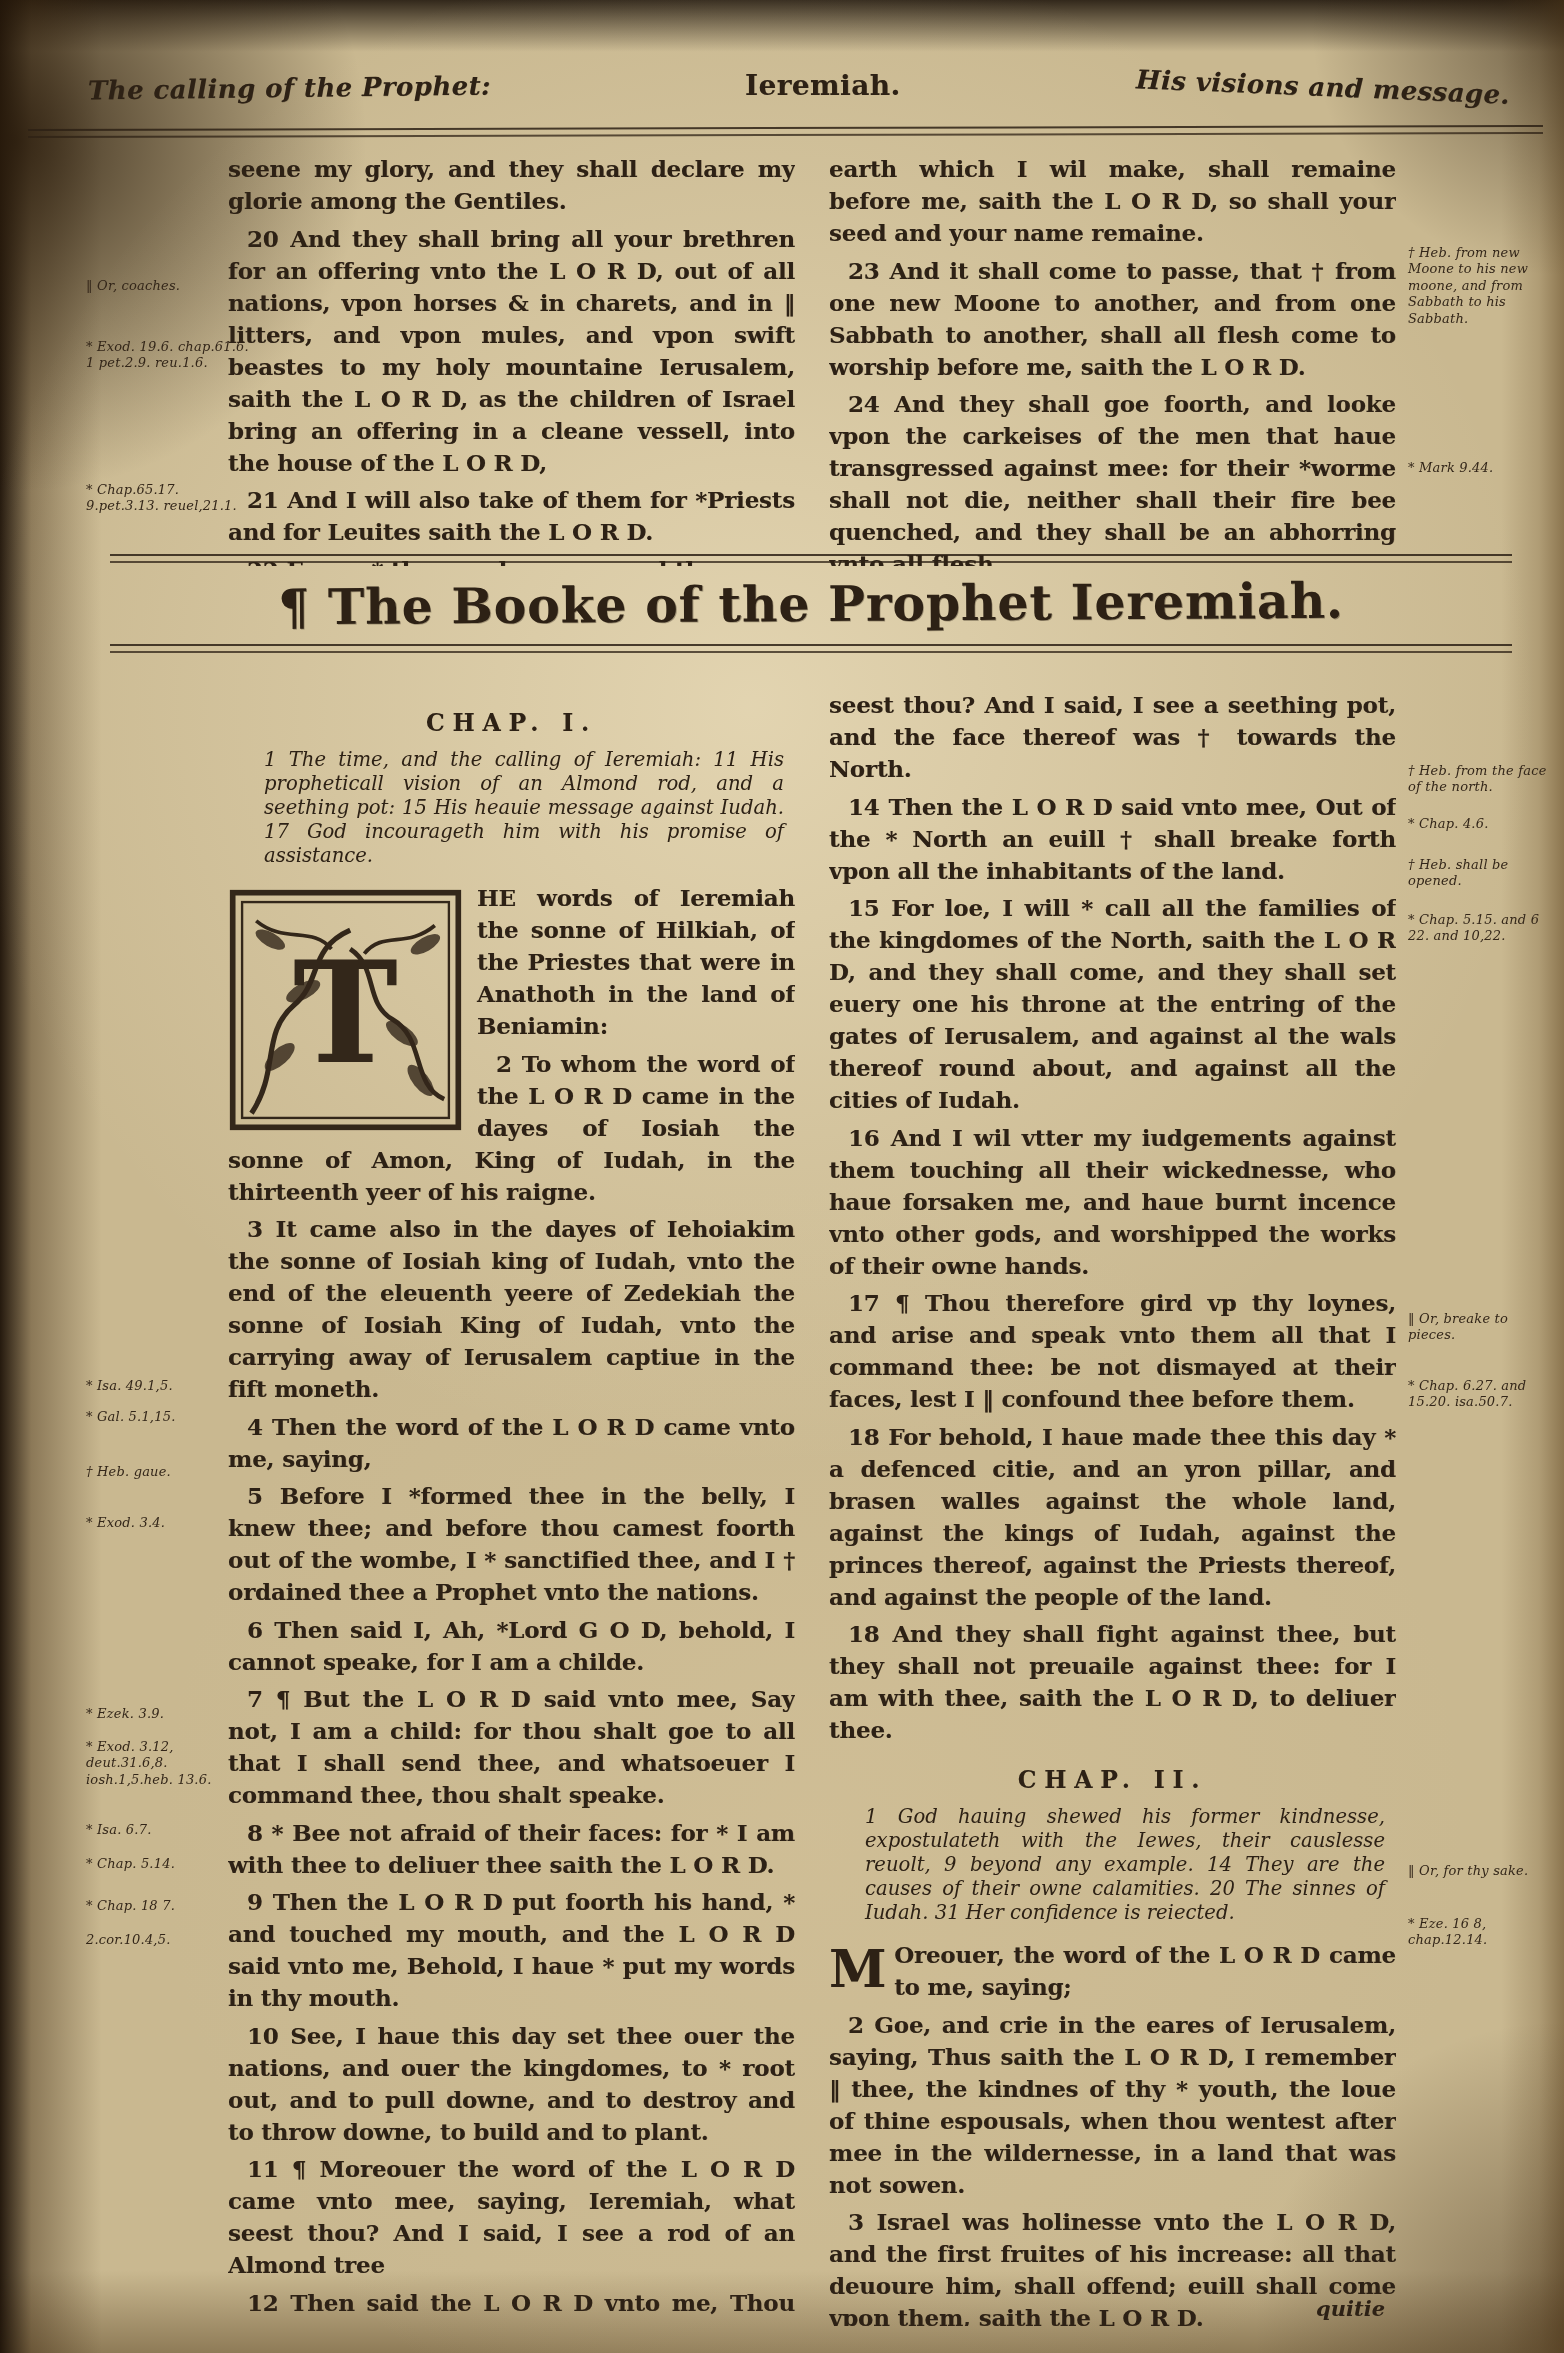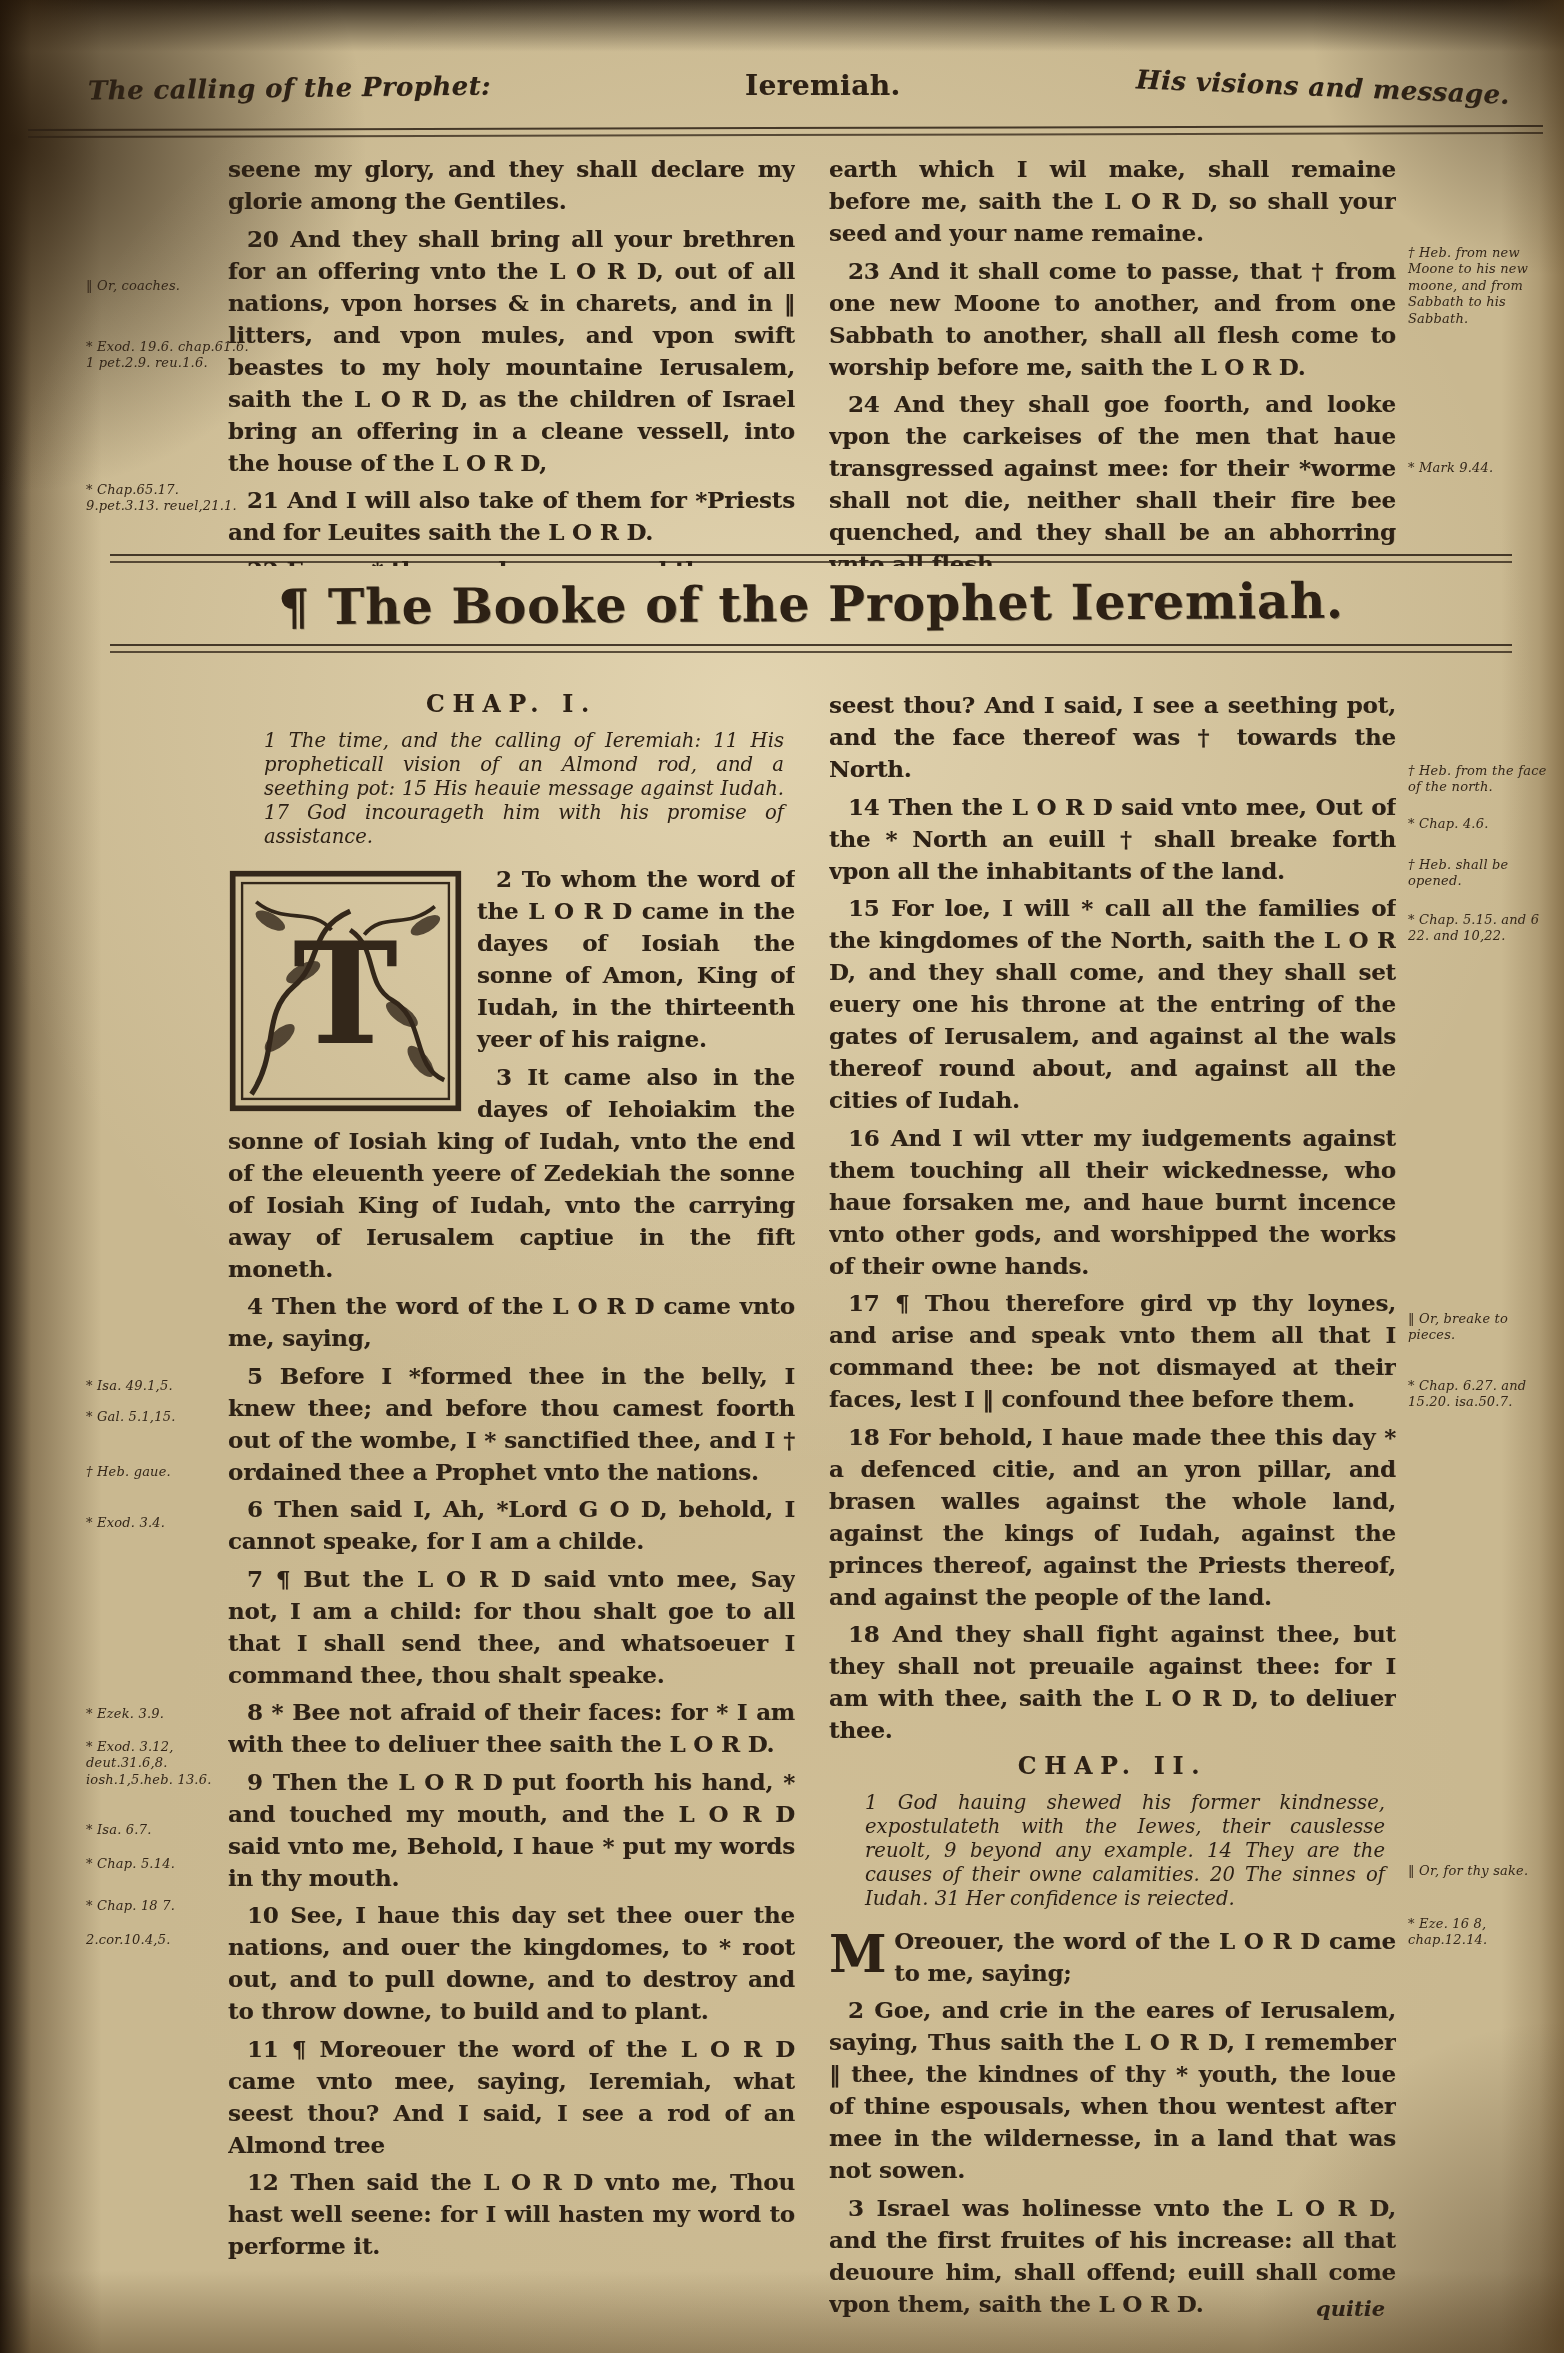--- a/index.html
+++ b/index.html
@@ -48,21 +48,21 @@
          text-align:justify;text-indent:19px;letter-spacing:-0.2px;
          text-shadow:0.3px 0.3px 0 rgba(45,33,21,.3);}
   .cont .verse:first-child{text-indent:0;}
   .no-indent{text-indent:0;}
   
   .title-block{position:absolute;top:554px;left:110px;width:1402px;}
   .book-title{margin:12.5px 0 11px;text-align:center;font-size:49px;font-weight:bold;
               letter-spacing:0.8px;transform:rotate(-.35deg);
               text-shadow:0.8px 0.8px 0 rgba(45,33,21,.35);}
   
-  .chap-head{margin:1px 0 11px;text-align:center;font-size:23.5px;font-weight:bold;
+  .chap-head{margin:20px 0 11px;text-align:center;font-size:23.5px;font-weight:bold;
              letter-spacing:7.8px;text-shadow:0.3px 0.3px 0 rgba(45,33,21,.3);}
   .summary{margin:0 11px 14px 36px;font-size:19.6px;line-height:24px;font-style:italic;
            font-weight:normal;text-align:justify;}
   
   .woodcut{float:left;width:235px;height:244px;margin:6.3px 14px 4.7px 0;color:#33271a;}
   .woodcut svg{width:100%;height:100%;}
   .dropcap{float:left;font-size:52px;line-height:55px;font-weight:bold;margin:1.6px 7.8px 0 0;}
   .catchword{position:absolute;top:2296px;left:1221px;width:164px;text-align:right;
              font-size:21px;font-weight:bold;font-style:italic;color:#2d2115;}
 </style>
@@ -140,20 +140,21 @@
             <path d="M88 16 C 76 26 66 18 58 28" fill="none" stroke="currentColor" stroke-width="1.6"></path>
             <ellipse cx="22" cy="72" rx="8" ry="3.4" transform="rotate(-42 22 72)" fill="currentColor" opacity=".8"></ellipse>
             <ellipse cx="32" cy="44" rx="8" ry="3.4" transform="rotate(-28 32 44)" fill="currentColor" opacity=".8"></ellipse>
             <ellipse cx="74" cy="62" rx="8" ry="3.4" transform="rotate(36 74 62)" fill="currentColor" opacity=".8"></ellipse>
             <ellipse cx="82" cy="82" rx="8" ry="3.4" transform="rotate(52 82 82)" fill="currentColor" opacity=".8"></ellipse>
             <ellipse cx="18" cy="22" rx="7" ry="3" transform="rotate(30 18 22)" fill="currentColor" opacity=".8"></ellipse>
             <ellipse cx="84" cy="24" rx="7" ry="3" transform="rotate(-30 84 24)" fill="currentColor" opacity=".8"></ellipse>
             <text x="50" y="74" font-size="60" font-weight="bold" text-anchor="middle" fill="currentColor">T</text>
           </svg>
         </div>
+        <p class="verse no-indent">HE words of Ieremiah the sonne of Hilkiah, of the Priestes that were in Anathoth in the land of Beniamin:</p>
         <div>
             <p class="verse">2 To whom the word of the L O R D came in the dayes of Iosiah the sonne of Amon, King of Iudah, in the thirteenth yeer of his raigne.</p>
             <p class="verse">3 It came also in the dayes of Iehoiakim the sonne of Iosiah king of Iudah, vnto the end of the eleuenth yeere of Zedekiah the sonne of Iosiah King of Iudah, vnto the carrying away of Ierusalem captiue in the fift moneth.</p>
             <p class="verse">4 Then the word of the L O R D came vnto me, saying,</p>
             <p class="verse">5 Before I *formed thee in the belly, I knew thee; and before thou camest foorth out of the wombe, I * sanctified thee, and I † ordained thee a Prophet vnto the nations.</p>
             <p class="verse">6 Then said I, Ah, *Lord G O D, behold, I cannot speake, for I am a childe.</p>
             <p class="verse">7 ¶ But the L O R D said vnto mee, Say not, I am a child: for thou shalt goe to all that I shall send thee, and whatsoeuer I command thee, thou shalt speake.</p>
             <p class="verse">8 * Bee not afraid of their faces: for * I am with thee to deliuer thee saith the L O R D.</p>
             <p class="verse">9 Then the L O R D put foorth his hand, * and touched my mouth, and the L O R D said vnto me, Behold, I haue * put my words in thy mouth.</p>
             <p class="verse">10 See, I haue this day set thee ouer the nations, and ouer the kingdomes, to * root out, and to pull downe, and to destroy and to throw downe, to build and to plant.</p>

